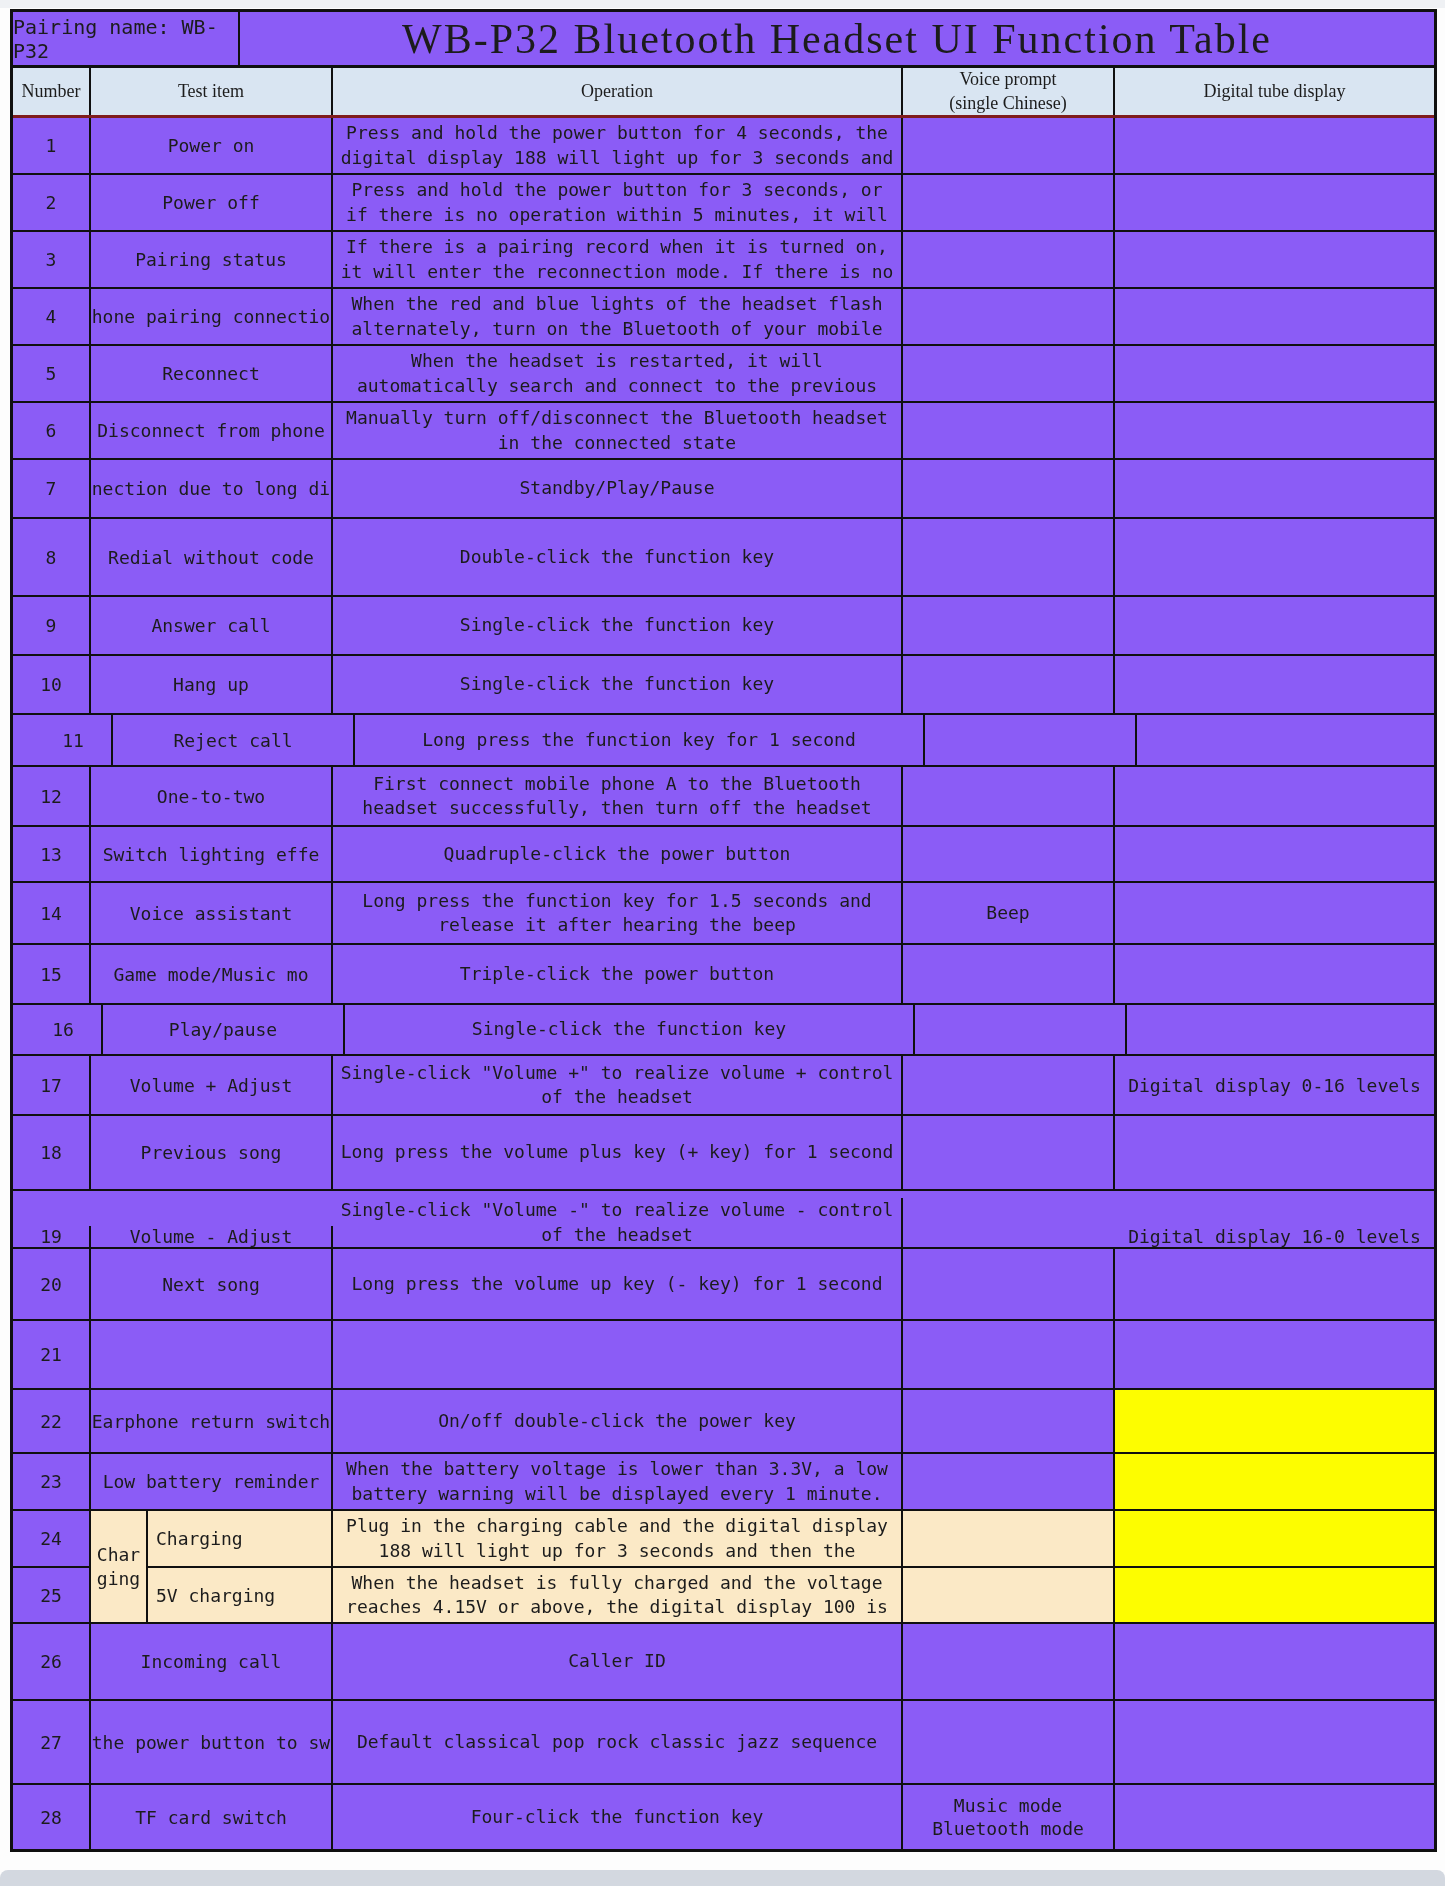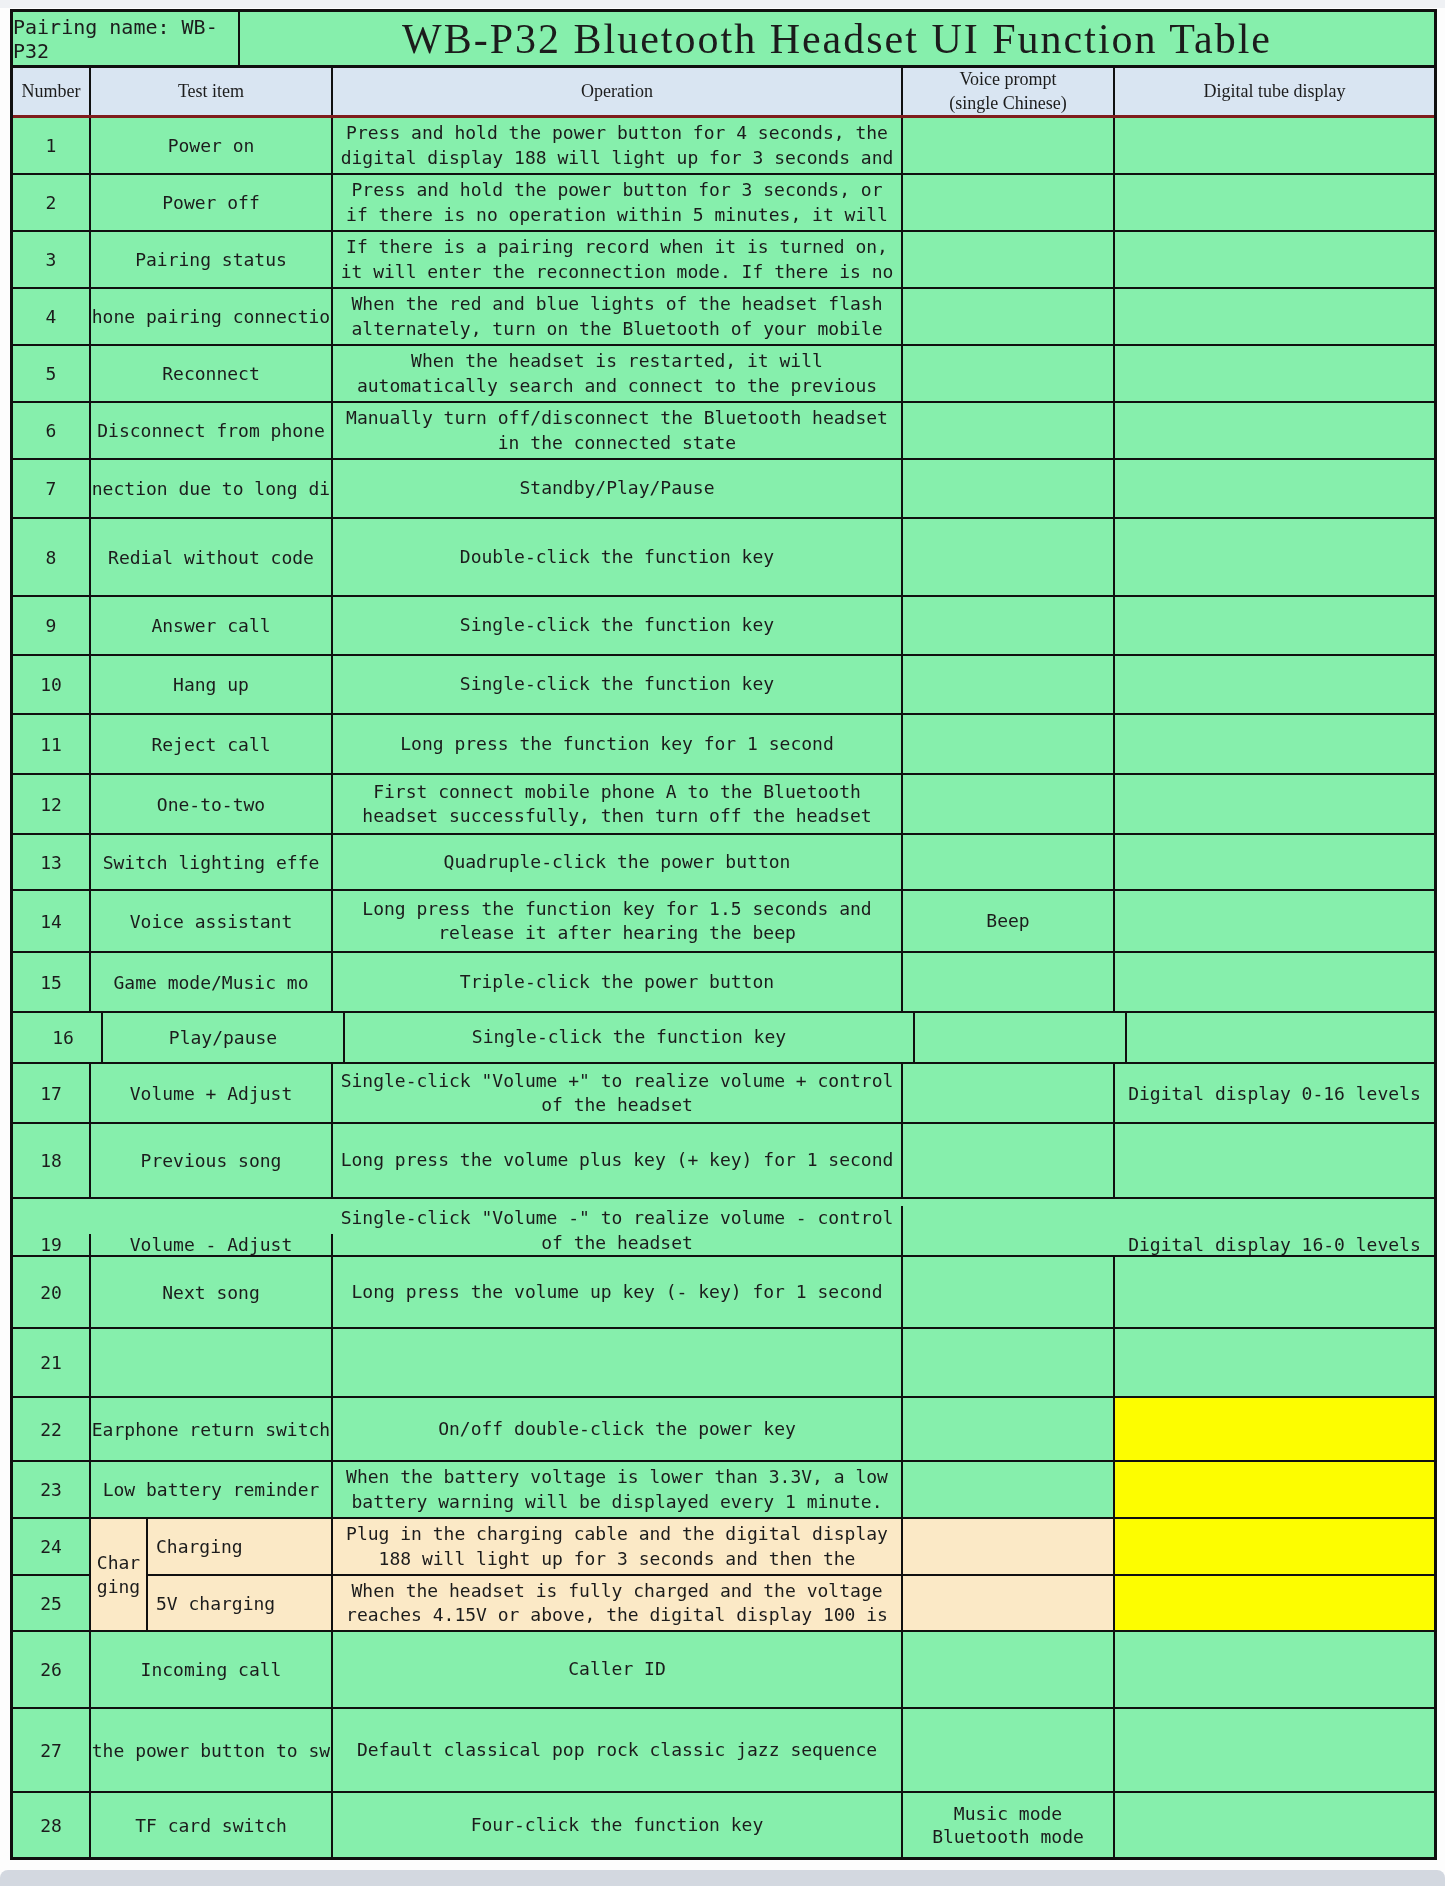--- a/index.html
+++ b/index.html
@@ -5,21 +5,21 @@
   html,body{margin:0;padding:0;}
   body{
     width:1445px;height:1886px;position:relative;background:#fdfdfd;
     font-family:"DejaVu Sans Mono", monospace;color:#1c1c1c;overflow:hidden;
   }
   *{box-sizing:border-box;}
   .top-strip{position:absolute;top:0;left:0;width:1445px;height:8px;background:#eff1f4;}
   .bottom-strip{position:absolute;left:0;bottom:0;width:1445px;height:16px;background:#d3d8e0;border-radius:8px 8px 0 0;}
   .func-table{
     position:absolute;top:9px;left:10px;width:1427px;
-    border:3px solid #101010;background:#86efac;
+    border:3px solid #101010;background:#8b5cf6;
   }
   
   .title-row{display:flex;height:56px;border-bottom:3px solid #101010;}
   .pairing-cell{
     width:227px;border-right:2px solid #101010;display:flex;align-items:center;justify-content:center;
     font-size:20px;
   }
   .main-title{
     flex:1;display:flex;align-items:center;justify-content:center;
     font-family:"Liberation Serif", serif;font-size:42px;letter-spacing:2px;white-space:nowrap;overflow:hidden;
@@ -141,21 +141,21 @@
         <div class="c w-voice"></div>
         <div class="c w-dig"></div>
       </div>
       <div class="row" style="height: 59px;">
         <div class="c w-num">10</div>
         <div class="c w-item">Hang up</div>
         <div class="c w-op">Single-click the function key</div>
         <div class="c w-voice"></div>
         <div class="c w-dig"></div>
       </div>
-      <div class="row" style="height: 60px;">
+      <div class="row" style="height: 52px; padding-left: 22px;">
         <div class="c w-num">11</div>
         <div class="c w-item">Reject call</div>
         <div class="c w-op">Long press the function key for 1 second</div>
         <div class="c w-voice"></div>
         <div class="c w-dig"></div>
       </div>
       <div class="row" style="height: 60px;">
         <div class="c w-num">12</div>
         <div class="c w-item">One-to-two</div>
         <div class="c w-op">First connect mobile phone A to the Bluetooth

